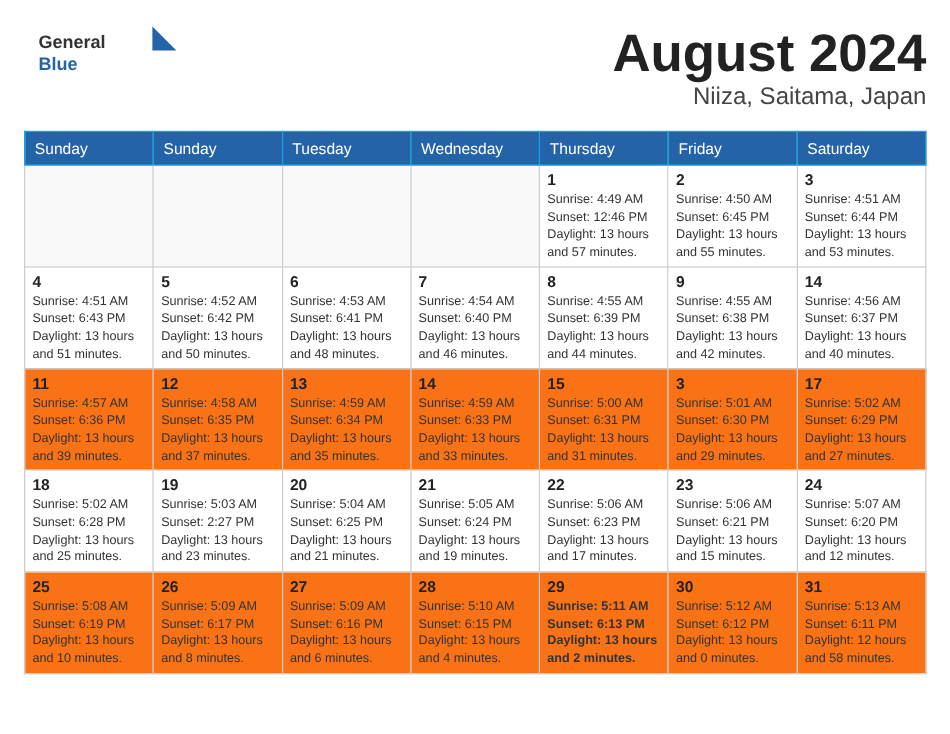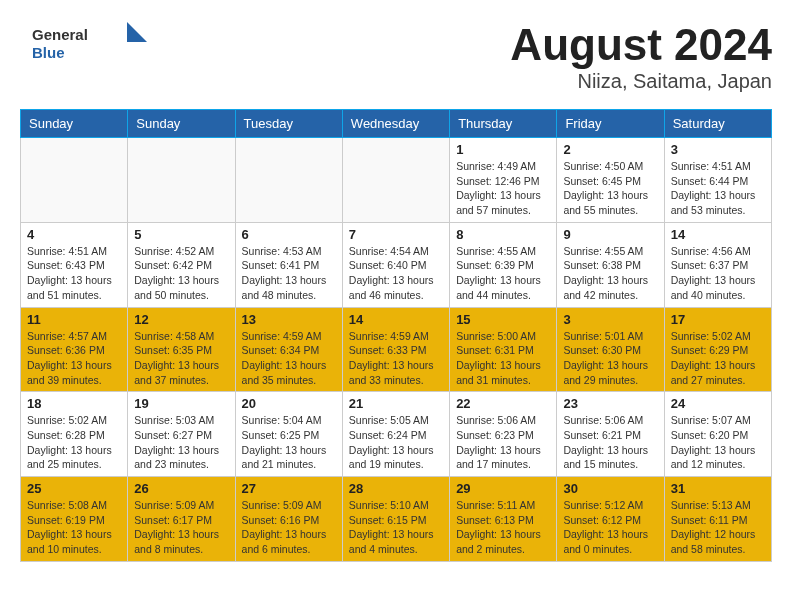--- a/index.html
+++ b/index.html
@@ -53,21 +53,21 @@
       vertical-align: top;
       padding: 4px 6px;
       width: 107px;
       min-height: 80px;
       background: #fff;
     }
     .calendar td.empty {
       background: #f9f9f9;
     }
     .calendar td.shaded {
-      background: #eab308;
+      background: #f97316;
     }
     .day-num {
       font-size: 13px;
       font-weight: bold;
       color: #222;
       display: block;
       margin-bottom: 2px;
     }
     .day-info {
       color: #333;
@@ -238,21 +238,21 @@
         <td>
           <span class="day-num">18</span>
           <div class="day-info" style="white-space: pre-line;">Sunrise: 5:02 AM
 Sunset: 6:28 PM
 Daylight: 13 hours
 and 25 minutes.</div>
         </td>
         <td>
           <span class="day-num">19</span>
           <div class="day-info" style="white-space: pre-line;">Sunrise: 5:03 AM
-Sunset: 6:27 PM
+Sunset: 2:27 PM
 Daylight: 13 hours
 and 23 minutes.</div>
         </td>
         <td>
           <span class="day-num">20</span>
           <div class="day-info" style="white-space: pre-line;">Sunrise: 5:04 AM
 Sunset: 6:25 PM
 Daylight: 13 hours
 and 21 minutes.</div>
         </td>
@@ -309,21 +309,21 @@
         </td>
         <td class="shaded">
           <span class="day-num">28</span>
           <div class="day-info" style="white-space: pre-line;">Sunrise: 5:10 AM
 Sunset: 6:15 PM
 Daylight: 13 hours
 and 4 minutes.</div>
         </td>
         <td class="shaded">
           <span class="day-num">29</span>
-          <div class="day-info" style="white-space: pre-line;">Sunrise: 5:11 AM
+          <div class="day-info" style="white-space: pre-line; font-weight: bold;">Sunrise: 5:11 AM
 Sunset: 6:13 PM
 Daylight: 13 hours
 and 2 minutes.</div>
         </td>
         <td class="shaded">
           <span class="day-num">30</span>
           <div class="day-info" style="white-space: pre-line;">Sunrise: 5:12 AM
 Sunset: 6:12 PM
 Daylight: 13 hours
 and 0 minutes.</div>

